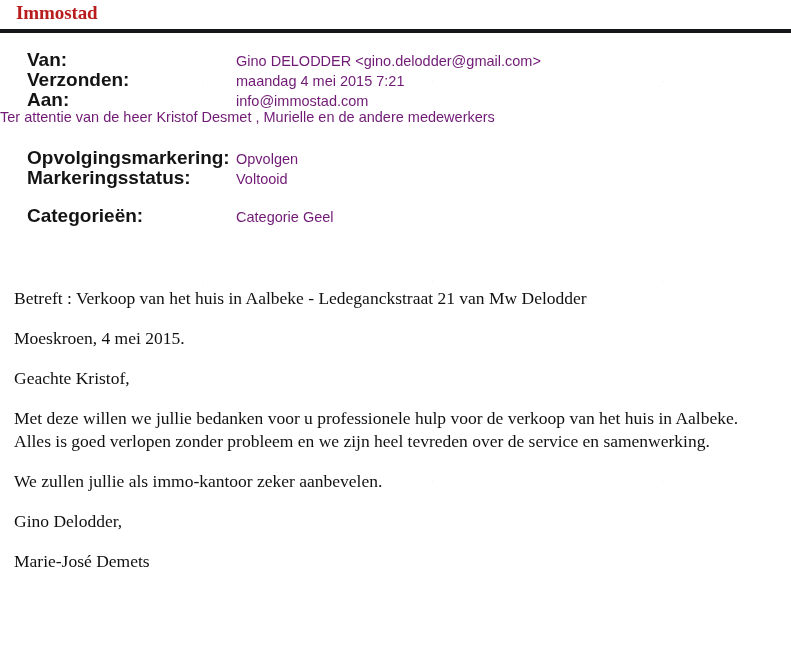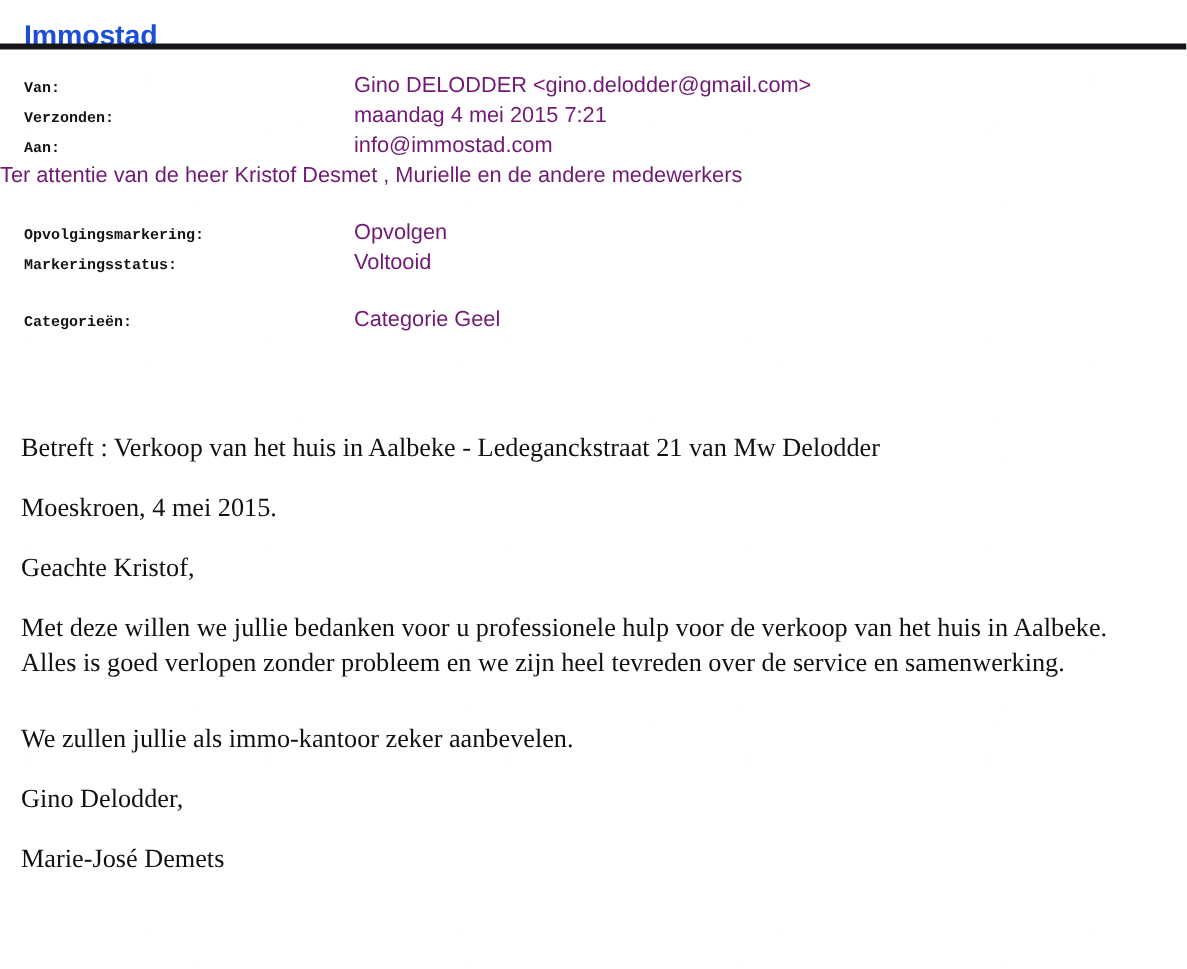--- a/index.html
+++ b/index.html
@@ -20,25 +20,26 @@
     position: relative;
     width: 791px;
     height: 646px;
     box-sizing: border-box;
   }
 
   
   .doc-title {
     position: absolute;
     left: 16px;
-    top: 14px;
+    top: 2px;
     font-size: 19px;
     font-weight: bold;
     letter-spacing: -0.1px;
-    color: #1d4ed8;
+    color: #b91c1c;
+    font-family: Liberation Serif, serif;
   }
   .title-rule {
     position: absolute;
     left: 0px;
     top: 29px;
     width: 791px;
     height: 4px;
     background: #14161a;
   }
 
@@ -49,27 +50,26 @@
     top: 49px;
     width: 791px;
   }
   .hdr-row {
     display: flex;
     align-items: baseline;
     height: 20px;
   }
   .hdr-label {
     width: 236px;
-    padding-left: 16px;
+    padding-left: 27px;
     box-sizing: border-box;
-    font-size: 10px;
+    font-size: 19px;
     font-weight: bold;
     color: #141414;
     white-space: nowrap;
-    font-family: Liberation Mono, monospace;
   }
   .hdr-value {
     font-size: 14.5px;
     font-weight: normal;
     color: #701a75;
     white-space: nowrap;
   }
 
   .hdr-gap-small { height: 18px; }
 
@@ -84,21 +84,21 @@
     color: #111111;
   }
   .para {
     padding-left: 14px;
     padding-right: 10px;
     box-sizing: border-box;
     margin-bottom: 17px;
     line-height: 23px;
   }
   .para .ln { display: block; white-space: nowrap; }
-  .para.tight { margin-bottom: 28px; }
+  .para.tight { margin-bottom: 17px; }
 
   
   .speckle {
     position: absolute;
     inset: 0;
     pointer-events: none;
     opacity: 0.035;
     background:
       radial-gradient(circle at 12% 62%, #000 0.6px, transparent 0.7px),
       radial-gradient(circle at 47% 28%, #000 0.5px, transparent 0.6px),

